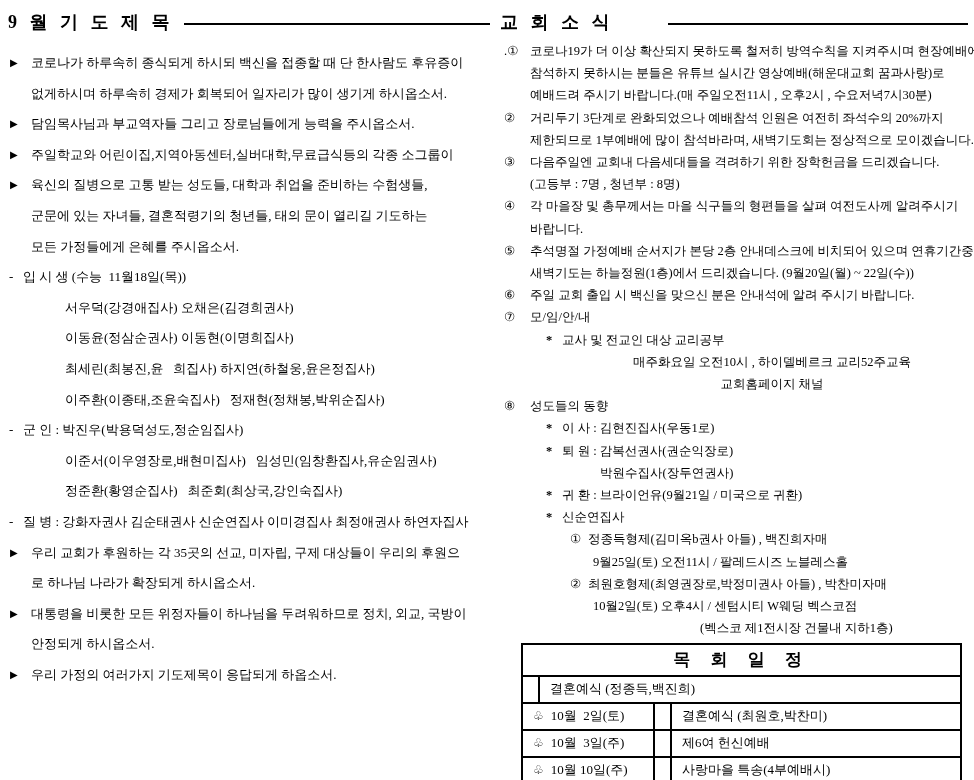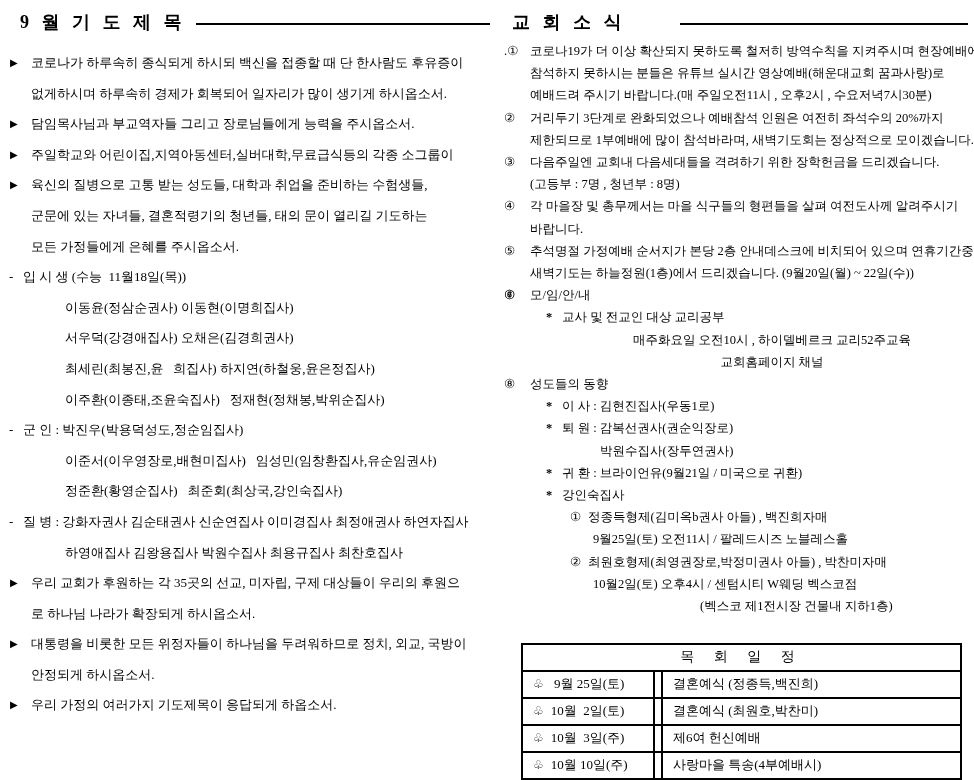--- a/index.html
+++ b/index.html
@@ -6,21 +6,21 @@
   body {
     width:974px; height:780px;
     background:#ffffff; color:#000000;
     font-family:"Liberation Serif", serif;
     position:relative; overflow:hidden;
   }
   .col { position:absolute; top:10px; }
   .col-left  { left:8px;   width:482px; }
   .col-right { left:500px; width:468px; }
 
-  .title-row { display:flex; align-items:center; margin-bottom:14px;margin-left:12px; }
+  .title-row { display:flex; align-items:center; margin-bottom:14px; }
   .col-right .title-row { margin-bottom:6px;gap:44px; }
   .sec-title { font-weight:bold; font-size:18px; letter-spacing:4px; white-space:pre; }
   .rule { flex:1; border-top:2px solid #000; margin-left:10px; margin-top:3px; }
 
   .ln { position:relative; white-space:pre; }
   .col-left  .ln { font-size:13px;   line-height:30.6px; }
   .col-right .ln { font-size:12.5px; line-height:22.2px; }
   .b { position:absolute; }
 
   
@@ -36,54 +36,53 @@
   .r-sub  { padding-left:76px;text-align:center; }
   .r-sub2 { padding-left:100px; }
   .r-wnum { padding-left:88px; }  .r-wnum .b { left:70px; }
   .r-wdt  { padding-left:93px; }
   .r-bex  { padding-left:200px; }
   .u { }
 
   
   .sched { position:absolute; left:521px; top:643px; width:437px;
            border:2px solid #000; font-size:13px; background:#fff; }
-  .sched-title { text-align:center; font-weight:normal; font-size:14px;
+  .sched-title { text-align:center; font-weight:bold; font-size:17px;
                  letter-spacing:8px; padding:3px 0 4px 0; white-space:pre; }
   .sched-row { display:flex; border-top:2px solid #000; align-items:stretch; }
   .sc1 { width:116px; padding:3px 4px 4px 10px; white-space:pre;
          border-right:2px solid #000; }
   .sc2 { flex:1; padding:3px 12px 4px 10px; white-space:pre;
-         border-left:2px solid #000; margin-left:6px; }
+         border-left:2px solid #000; margin-left:15px; }
   .clover { margin-right:7px; font-size:12px; }
 </style>
 </head>
 <body>
 
 <div class="col col-left">
   <div class="title-row">
     <span class="sec-title">9 월 기 도 제 목</span>
     <span class="rule"></span>
   </div>
   <div class="ln l-ar"><span class="b">▶</span><span>코로나가 하루속히 종식되게 하시되 백신을 접종할 때 단 한사람도 후유증이</span></div>
   <div class="ln l-cont"><span>없게하시며 하루속히 경제가 회복되어 일자리가 많이 생기게 하시옵소서.</span></div>
   <div class="ln l-ar"><span class="b">▶</span><span>담임목사님과 부교역자들 그리고 장로님들에게 능력을 주시옵소서.</span></div>
   <div class="ln l-ar"><span class="b">▶</span><span>주일학교와 어린이집,지역아동센터,실버대학,무료급식등의 각종 소그룹이</span></div>
   <div class="ln l-ar"><span class="b">▶</span><span>육신의 질병으로 고통 받는 성도들, 대학과 취업을 준비하는 수험생들,</span></div>
   <div class="ln l-cont"><span>군문에 있는 자녀들, 결혼적령기의 청년들, 태의 문이 열리길 기도하는</span></div>
   <div class="ln l-cont"><span>모든 가정들에게 은혜를 주시옵소서.</span></div>
   <div class="ln l-dash"><span class="b">-</span><span>입 시 생 (수능  11월18일(목))</span></div>
+  <div class="ln l-name"><span>서우덕(강경애집사) 오채은(김경희권사)</span></div>
   <div class="ln l-name"><span>이동윤(정삼순권사) 이동현(이명희집사)</span></div>
-  <div class="ln l-name"><span>서우덕(강경애집사) 오채은(김경희권사)</span></div>
   <div class="ln l-name"><span>최세린(최봉진,윤   희집사) 하지연(하철웅,윤은정집사)</span></div>
   <div class="ln l-name"><span>이주환(이종태,조윤숙집사)   정재현(정채봉,박위순집사)</span></div>
   <div class="ln l-dash"><span class="b">-</span><span>군 인 : 박진우(박용덕성도,정순임집사)</span></div>
   <div class="ln l-name"><span>이준서(이우영장로,배현미집사)   임성민(임창환집사,유순임권사)</span></div>
   <div class="ln l-name"><span>정준환(황영순집사)   최준회(최상국,강인숙집사)</span></div>
   <div class="ln l-dash"><span class="b">-</span><span>질 병 : 강화자권사 김순태권사 신순연집사 이미경집사 최정애권사 하연자집사</span></div>
-  <div class="ln l-name"><span>하영애집사 김왕용집사 박원수집사 최용규집사 최찬호집사</span></div>
   <div class="ln l-ar"><span class="b">▶</span><span>우리 교회가 후원하는 각 35곳의 선교, 미자립, 구제 대상들이 우리의 후원으</span></div>
   <div class="ln l-cont"><span>로 하나님 나라가 확장되게 하시옵소서.</span></div>
   <div class="ln l-ar"><span class="b">▶</span><span>대통령을 비롯한 모든 위정자들이 하나님을 두려워하므로 정치, 외교, 국방이</span></div>
   <div class="ln l-cont"><span>안정되게 하시옵소서.</span></div>
   <div class="ln l-ar"><span class="b">▶</span><span>우리 가정의 여러가지 기도제목이 응답되게 하옵소서.</span></div>
 </div>
 
 <div class="col col-right">
   <div class="title-row">
     <span class="sec-title">교 회 소 식</span>
@@ -93,42 +92,41 @@
   <div class="ln r-cont"><span>참석하지 못하시는 분들은 유튜브 실시간 영상예배(해운대교회 꿈과사랑)로</span></div>
   <div class="ln r-cont"><span>예배드려 주시기 바랍니다.(매 주일오전11시 , 오후2시 , 수요저녁7시30분)</span></div>
   <div class="ln r-num"><span class="b">②</span><span>거리두기 3단계로 완화되었으나 예배참석 인원은 여전히 좌석수의 20%까지</span></div>
   <div class="ln r-cont"><span>제한되므로 1부예배에 많이 참석바라며, 새벽기도회는 정상적으로 모이겠습니다.</span></div>
   <div class="ln r-num"><span class="b">③</span><span>다음주일엔 교회내 다음세대들을 격려하기 위한 장학헌금을 드리겠습니다.</span></div>
   <div class="ln r-cont"><span>(고등부 : 7명 , 청년부 : 8명)</span></div>
   <div class="ln r-num"><span class="b">④</span><span>각 마을장 및 총무께서는 마을 식구들의 형편들을 살펴 여전도사께 알려주시기</span></div>
   <div class="ln r-cont"><span>바랍니다.</span></div>
   <div class="ln r-num"><span class="b">⑤</span><span>추석명절 가정예배 순서지가 본당 2층 안내데스크에 비치되어 있으며 연휴기간중</span></div>
   <div class="ln r-cont"><span>새벽기도는 하늘정원(1층)에서 드리겠습니다. (9월20일(월) ~ 22일(수))</span></div>
-  <div class="ln r-num"><span class="b">⑥</span></div>
+  <div class="ln r-num"><span class="b">⑥</span><span>주일 교회 출입 시 백신을 맞으신 분은 안내석에 알려 주시기 바랍니다.</span></div>
   <div class="ln r-num"><span class="b">⑦</span><span>모/임/안/내</span></div>
   <div class="ln r-star"><span class="b">*</span><span>교사 및 전교인 대상 교리공부</span></div>
   <div class="ln r-sub"><span>매주화요일 오전10시 , 하이델베르크 교리52주교육</span></div>
   <div class="ln r-sub"><span>교회홈페이지 채널</span></div>
   <div class="ln r-num"><span class="b">⑧</span><span>성도들의 동향</span></div>
   <div class="ln r-star"><span class="b">*</span><span>이 사 : 김현진집사(우동1로)</span></div>
   <div class="ln r-star"><span class="b">*</span><span>퇴 원 : 감복선권사(권순익장로)</span></div>
   <div class="ln r-sub2"><span>박원수집사(장두연권사)</span></div>
   <div class="ln r-star"><span class="b">*</span><span>귀 환 : 브라이언유(9월21일 / 미국으로 귀환)</span></div>
-  <div class="ln r-star"><span class="b">*</span><span>강인숙집사</span></div>
+  <div class="ln r-star"><span class="b">*</span><span>신순연집사</span></div>
   <div class="ln r-wnum"><span class="b">①</span><span class="u">정종득형제(김미옥b권사 아들) , 백진희자매</span></div>
   <div class="ln r-wdt"><span>9월25일(토) 오전11시 / 팔레드시즈 노블레스홀</span></div>
   <div class="ln r-wnum"><span class="b">②</span><span class="u">최원호형제(최영권장로,박정미권사 아들) , 박찬미자매</span></div>
   <div class="ln r-wdt"><span>10월2일(토) 오후4시 / 센텀시티 W웨딩 벡스코점</span></div>
   <div class="ln r-bex"><span>(벡스코 제1전시장 건물내 지하1층)</span></div>
 </div>
 
 <div class="sched">
   <div class="sched-title">목 회 일 정</div>
   <div class="sched-row">
-    <div class="sc1"><span class="clover">♧</span><span> 9월 25일(토)</span></div>
     <div class="sc2">결혼예식 (정종득,백진희)</div>
   </div>
   <div class="sched-row">
     <div class="sc1"><span class="clover">♧</span><span>10월  2일(토)</span></div>
     <div class="sc2">결혼예식 (최원호,박찬미)</div>
   </div>
   <div class="sched-row">
     <div class="sc1"><span class="clover">♧</span><span>10월  3일(주)</span></div>
     <div class="sc2">제6여 헌신예배</div>
   </div>

